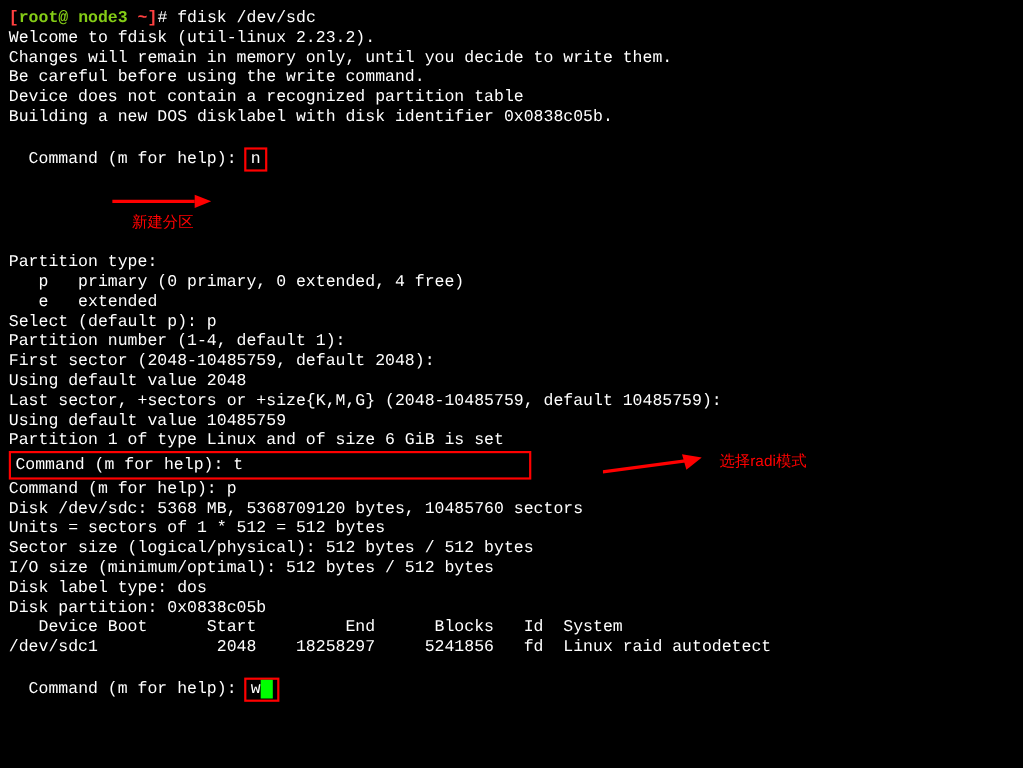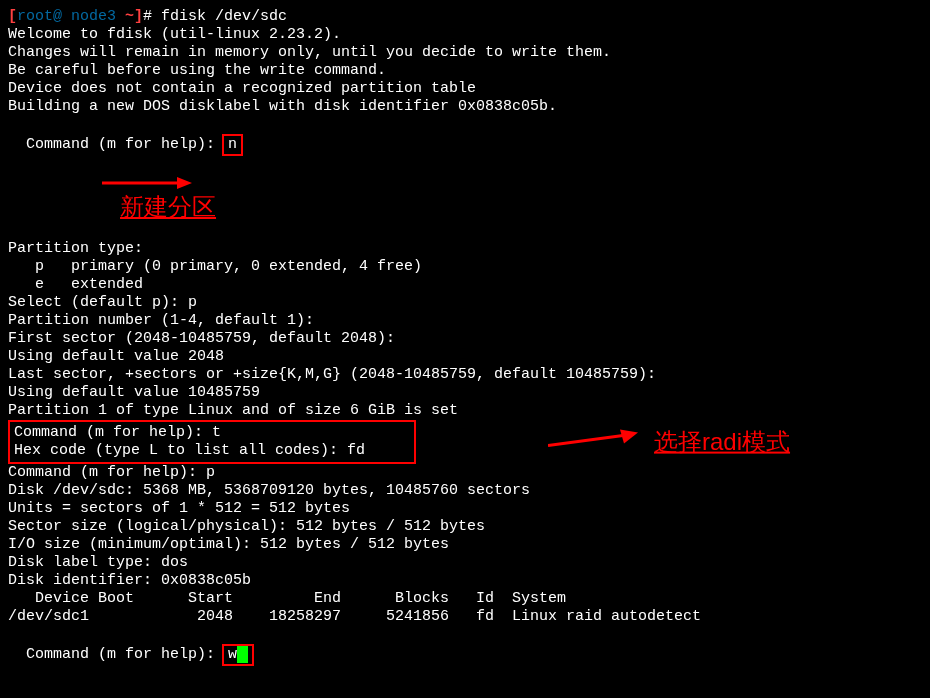--- a/index.html
+++ b/index.html
@@ -10,39 +10,38 @@
       font-family: "Courier New", monospace;
       font-size: 15px;
       line-height: 1.2;
       width: 930px;
       box-sizing: border-box;
     }
     .line {
       white-space: pre;
     }
     .prompt-bracket { color: #ff4040; font-weight: bold; }
-    .prompt-user { color: #0369a1; font-weight: normal; }
+    .prompt-user { color: #84cc16; font-weight: bold; }
     .prompt-tilde { color: #ff4040; font-weight: bold; }
     .prompt-hash { color: #fff; }
     .red-box {
       display: inline-block;
       border: 2px solid #ff0000;
       padding: 0 4px;
       margin-left: -2px;
     }
     .anno-red {
       color: #ff0000;
       font-family: "Microsoft YaHei", sans-serif;
-      font-size: 24px;
-      text-decoration: underline;
+      font-size: 14px;
     }
     .big-box {
       border: 2px solid #ff0000;
       padding: 2px 4px;
-      width: 408px;
+      width: 475px;
       box-sizing: border-box;
     }
     .cursor {
       background: #00ff00;
       color: #000;
       padding: 0 1px;
     }
     .row-wrap { position: relative; }
     .anno-side {
       position: absolute;
@@ -92,40 +91,39 @@
 <div class="line">First sector (2048-10485759, default 2048):</div>
 <div class="line">Using default value 2048</div>
 <div class="line">Last sector, +sectors or +size{K,M,G} (2048-10485759, default 10485759):</div>
 <div class="line">Using default value 10485759</div>
 <div class="line">Partition 1 of type Linux and of size 6 GiB is set</div>
 <div class="line"></div>
 
 <div class="row-wrap">
   <div class="big-box">
     <div class="line">Command (m for help): t</div>
-    <div class="line">Hex code (type L to list all codes): fd</div>
   </div>
   <div class="anno-side">
     <svg class="arrow-svg" width="90" height="24">
         <line x1="0" y1="18" x2="75" y2="8" stroke="#ff0000" stroke-width="3"></line>
         <polygon points="72,2 90,5 76,16" fill="#ff0000"></polygon>
       </svg>
     <span class="anno-red">选择radi模式</span>
   </div>
 </div>
 
 <div class="line"></div>
 <div class="line">Command (m for help): p</div>
 <div class="line"></div>
 <div class="line">Disk /dev/sdc: 5368 MB, 5368709120 bytes, 10485760 sectors</div>
 <div class="line">Units = sectors of 1 * 512 = 512 bytes</div>
 <div class="line">Sector size (logical/physical): 512 bytes / 512 bytes</div>
 <div class="line">I/O size (minimum/optimal): 512 bytes / 512 bytes</div>
 <div class="line">Disk label type: dos</div>
-<div class="line">Disk identifier: 0x0838c05b</div>
+<div class="line">Disk partition: 0x0838c05b</div>
 <div class="line"></div>
 <div class="line">   Device Boot      Start         End      Blocks   Id  System</div>
 <div class="line">/dev/sdc1            2048    18258297     5241856   fd  Linux raid autodetect</div>
 <div class="line"></div>
 
 <div class="line row-wrap">
   <span>Command (m for help): </span><span class="red-box"><span>w</span><span class="cursor">&nbsp;</span></span>
   <span class="anno-right1">
     
     &nbsp;&nbsp;

